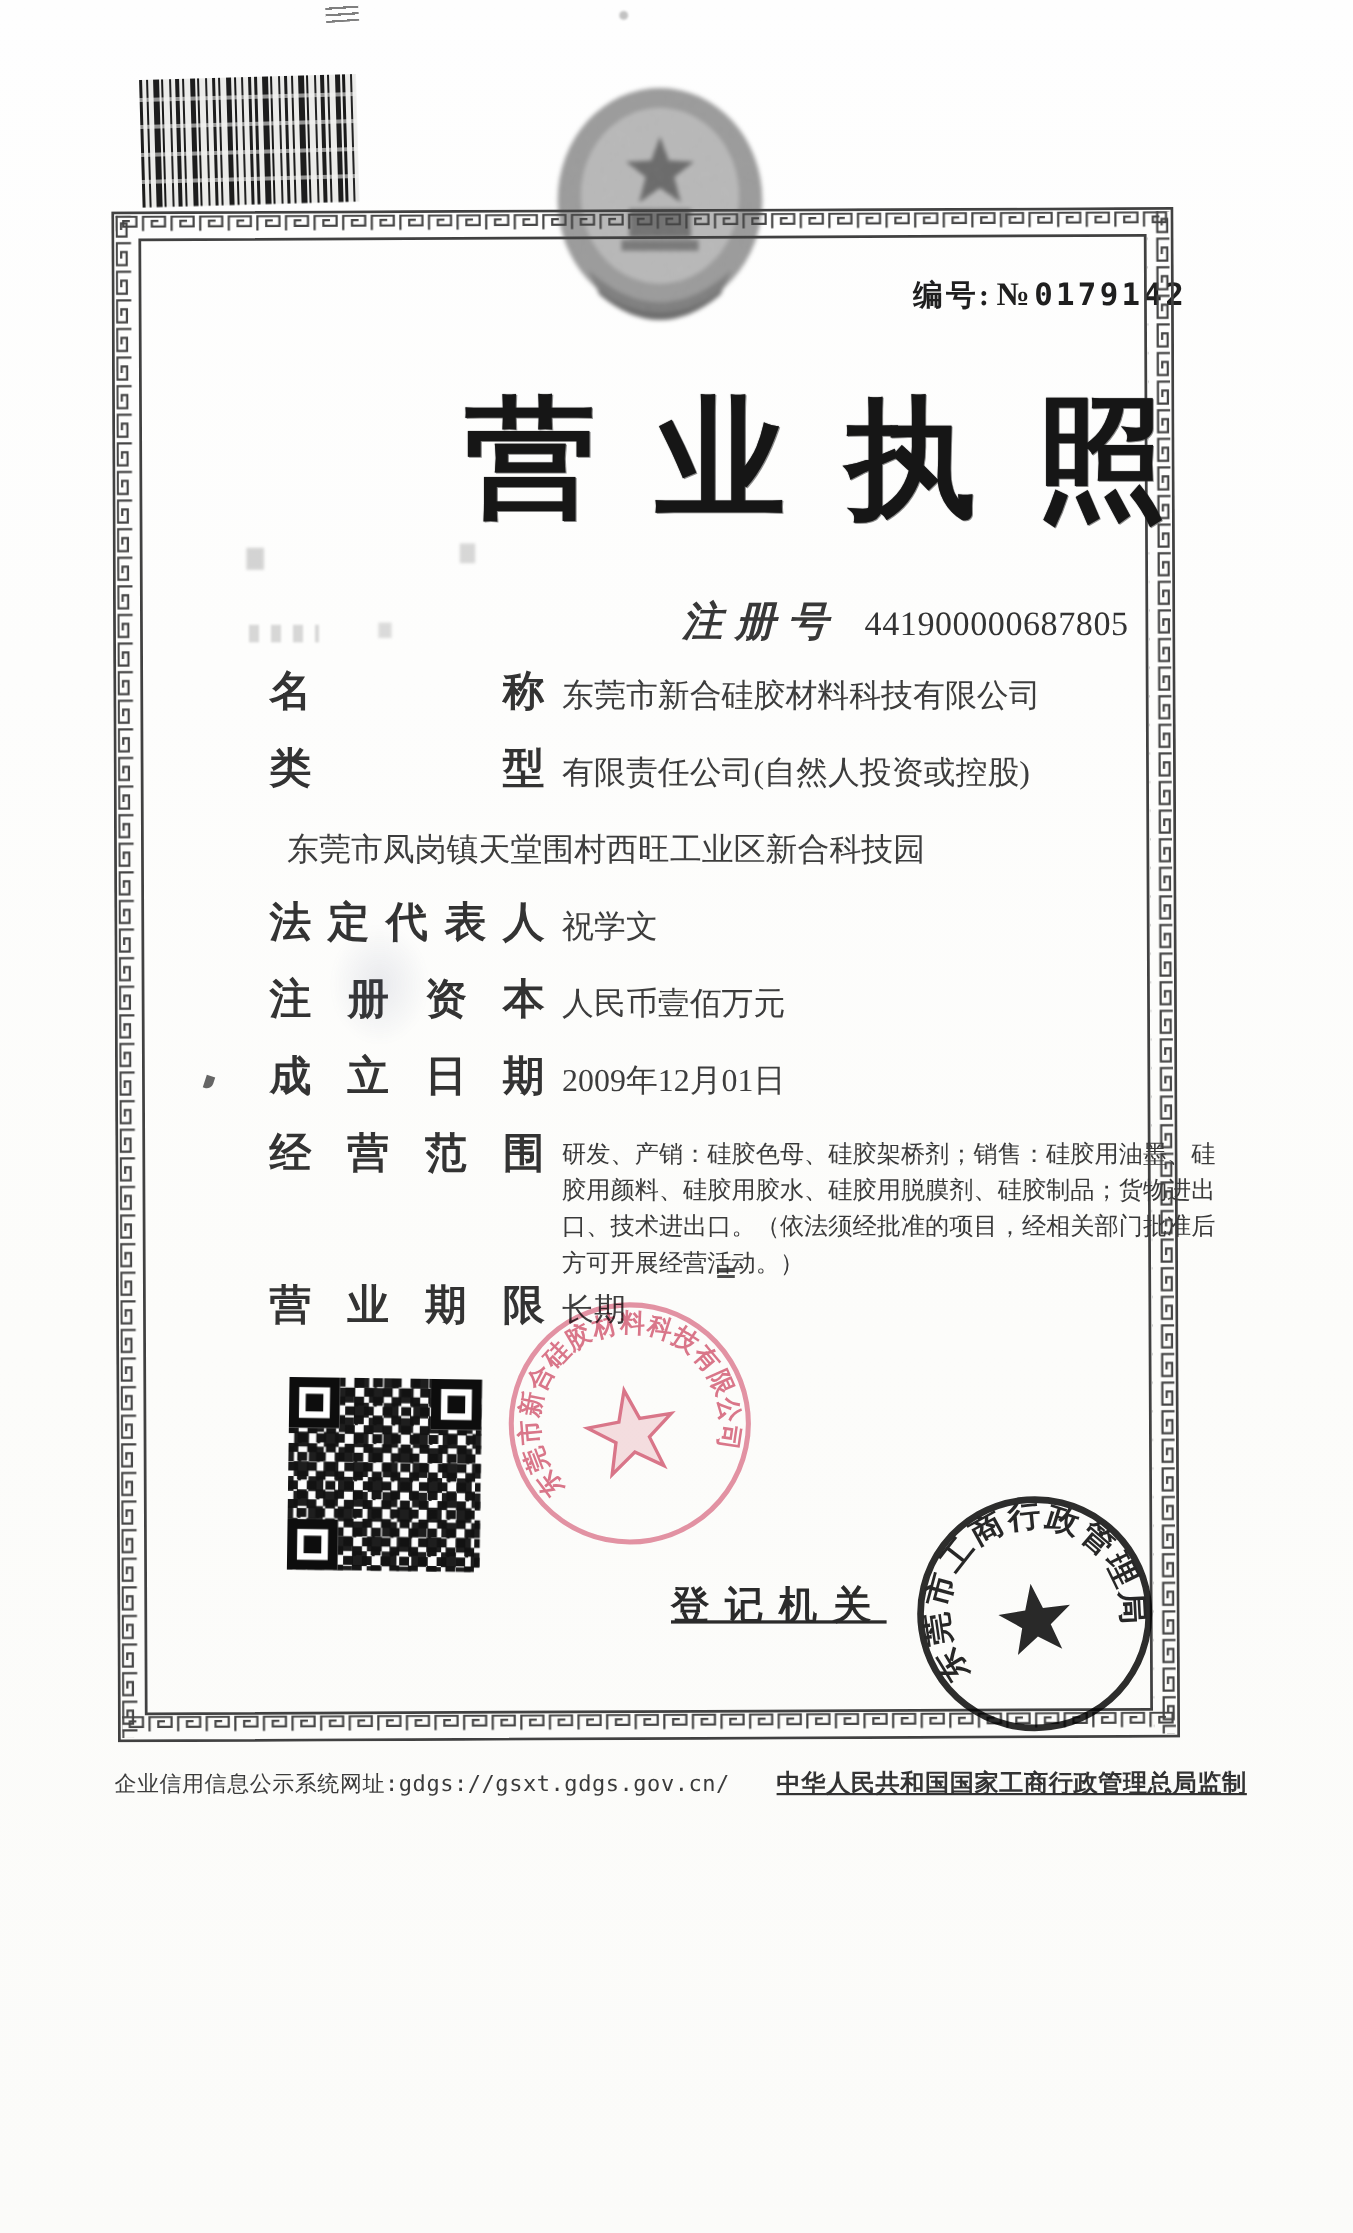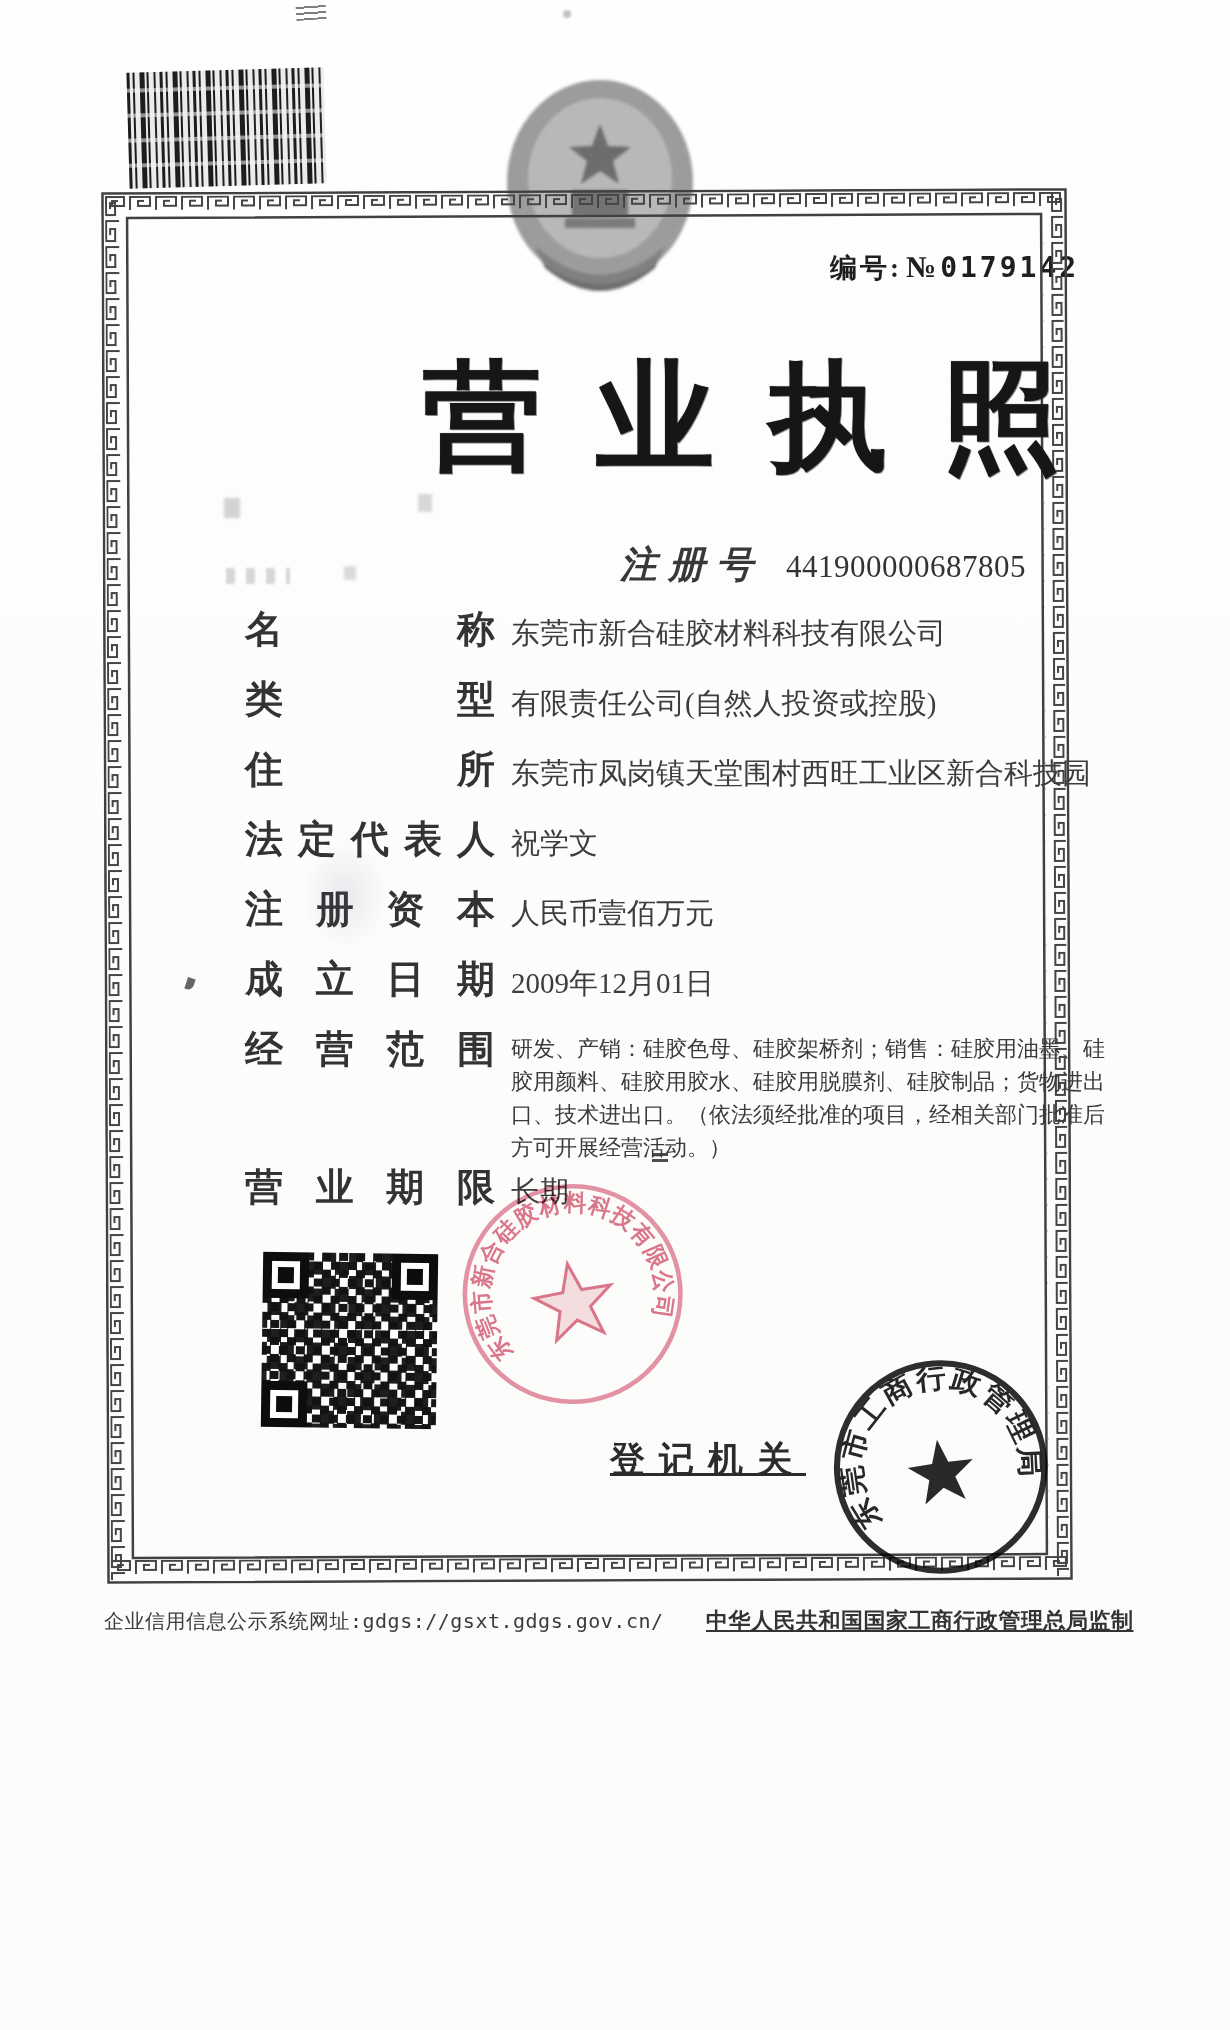--- a/index.html
+++ b/index.html
@@ -141,21 +141,20 @@
   <div class="rows">
     <div class="row">
       <div class="row-label">名称</div>
       <div class="row-value">东莞市新合硅胶材料科技有限公司</div>
     </div>
     <div class="row">
       <div class="row-label">类型</div>
       <div class="row-value">有限责任公司(自然人投资或控股)</div>
     </div>
     <div class="row">
-      <div class="row-label">住所</div>
       <div class="row-value">东莞市凤岗镇天堂围村西旺工业区新合科技园</div>
     </div>
     <div class="row">
       <div class="row-label">法定代表人</div>
       <div class="row-value">祝学文</div>
     </div>
     <div class="row">
       <div class="row-label">注册资本</div>
       <div class="row-value">人民币壹佰万元</div>
     </div>

